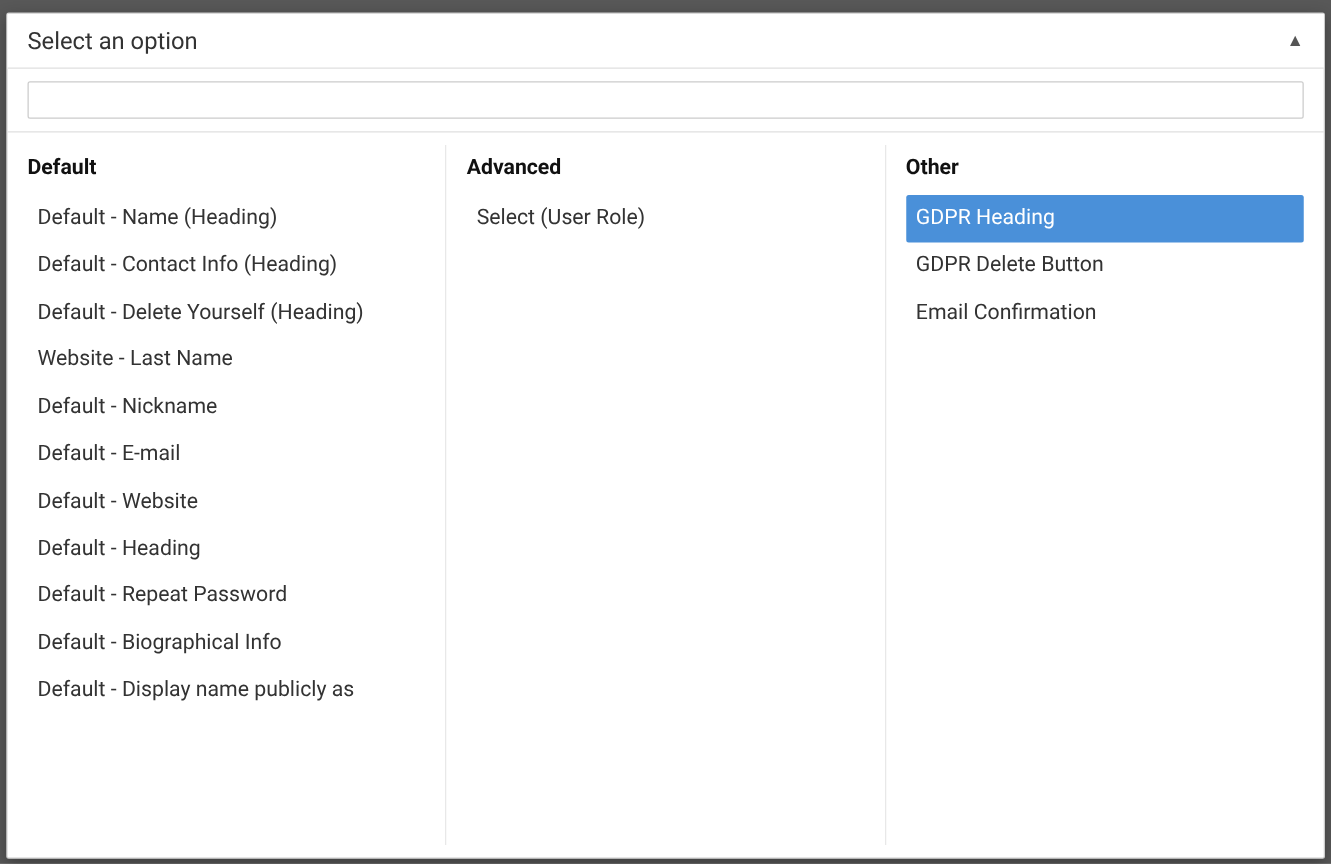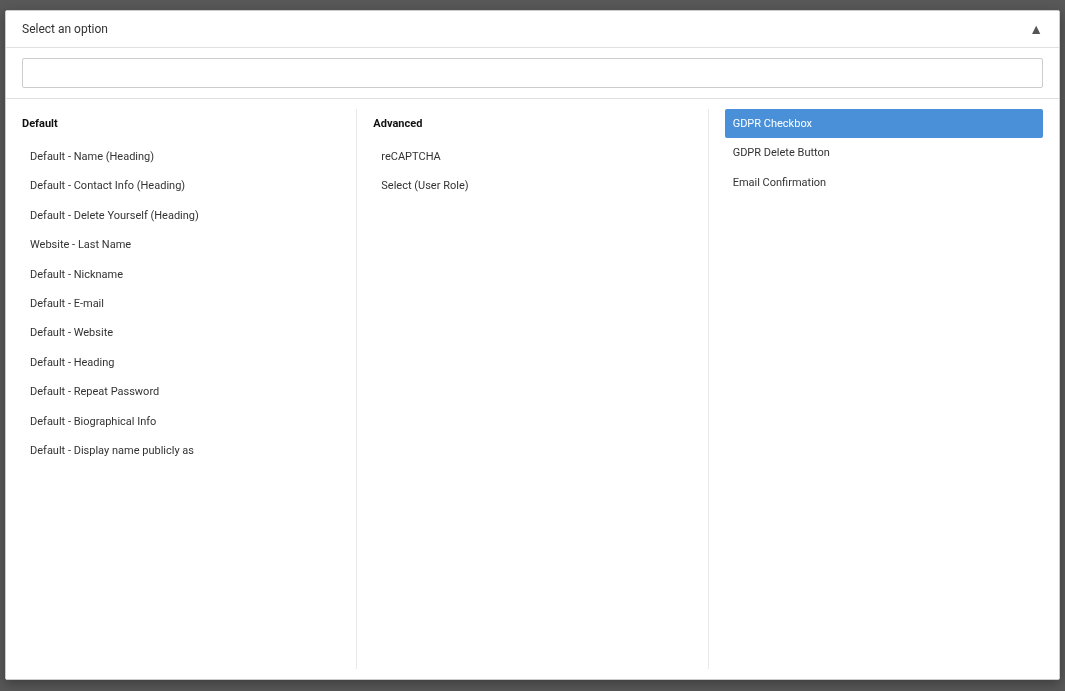--- a/index.html
+++ b/index.html
@@ -42,21 +42,21 @@
     .dropdown-header {
       display: flex;
       align-items: center;
       justify-content: space-between;
       padding: 10px 16px;
       border-bottom: 1px solid #e0e0e0;
       background: #fff;
     }
 
     .dropdown-title {
-      font-size: 12px;
+      font-size: 19px;
       color: #333;
       font-weight: normal;
     }
 
     .dropdown-arrow {
       font-size: 14px;
       color: #555;
       cursor: pointer;
     }
 
@@ -85,29 +85,29 @@
       padding: 0 16px;
       border-right: 1px solid #e8e8e8;
     }
 
     .column:last-child {
       border-right: none;
     }
 
     .column-header {
       font-weight: bold;
-      font-size: 11px;
+      font-size: 17px;
       color: #111;
       padding: 8px 0 12px 0;
     }
 
     .column-item {
       padding: 7px 8px;
       color: #333;
-      font-size: 11px;
+      font-size: 17px;
       cursor: pointer;
       border-radius: 2px;
       line-height: 1.4;
     }
 
     .column-item.selected {
       background: #4a90d9;
       color: #fff;
       border-radius: 2px;
     }
@@ -139,26 +139,26 @@
         <div class="column-item">Default - E-mail</div>
         <div class="column-item">Default - Website</div>
         <div class="column-item">Default - Heading</div>
         <div class="column-item">Default - Repeat Password</div>
         <div class="column-item">Default - Biographical Info</div>
         <div class="column-item">Default - Display name publicly as</div>
       </div>
 
       <div class="column">
         <div class="column-header">Advanced</div>
-        <div class="column-item">reCAPTCHA</div>
         <div class="column-item">Select (User Role)</div>
       </div>
 
       <div class="column">
-        <div class="column-item selected">GDPR Checkbox</div>
+        <div class="column-header">Other</div>
+        <div class="column-item selected">GDPR Heading</div>
         <div class="column-item">GDPR Delete Button</div>
         <div class="column-item">Email Confirmation</div>
       </div>
 
     </div>
 
   </div>
 </div>
 
 </body></html>

